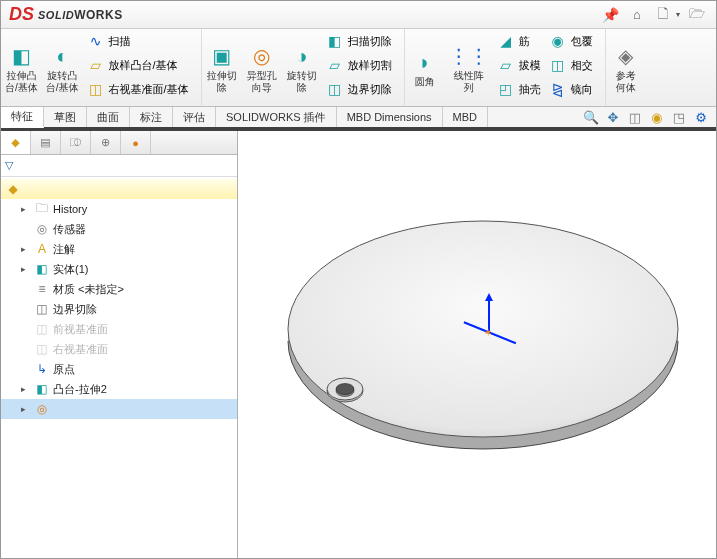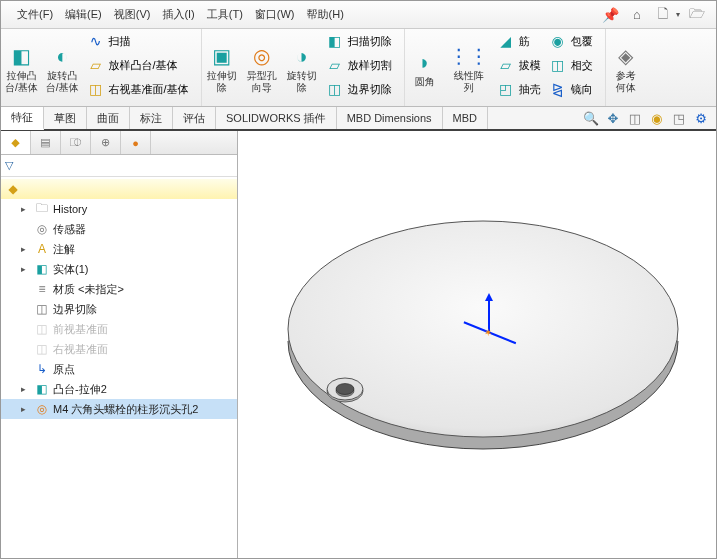--- a/index.html
+++ b/index.html
@@ -19,21 +19,21 @@
 .ribbon { height:78px; background:linear-gradient(#fcfcfc,#eee); display:flex; border-bottom:1px solid #bbb; overflow:hidden; }
 .ribbon-group { display:flex; flex-direction:column; padding:2px 4px; border-right:1px solid #ddd; }
 .big-btn { display:flex; flex-direction:column; align-items:center; justify-content:center; padding:2px 4px; min-width:40px; text-align:center; line-height:1.2; cursor:pointer; }
 .big-btn .ic { height:28px; display:flex; align-items:center; justify-content:center; font-size:20px; }
 .big-btn .lbl { font-size:10px; color:#333; }
 .small-btn { display:flex; align-items:center; gap:4px; padding:2px 4px; cursor:pointer; height:24px; }
 .small-btn .ic { width:18px; text-align:center; font-size:14px; }
 .vstack { display:flex; flex-direction:column; }
 .hstack { display:flex; }
 
-.tabstrip { height:24px; background:#f5f5f5; display:flex; align-items:stretch; border-bottom:2px solid #404040; }
+.tabstrip { height:24px; background:#f5f5f5; display:flex; align-items:stretch; border-bottom:4px solid #404040; }
 .tab { padding:4px 10px; border-right:1px solid #ccc; cursor:pointer; color:#333; display:flex; align-items:center; }
 .tab.active { background:#fff; border-bottom:2px solid #fff; margin-bottom:-1px; font-weight:normal; }
 .tabstrip-right { margin-left:auto; display:flex; align-items:center; gap:4px; padding-right:6px; }
 .tool-ic { width:18px; height:18px; display:flex; align-items:center; justify-content:center; font-size:13px; cursor:pointer; color:#3a7aa8; }
 
 .main { display:flex; height:calc(559px - 28px - 78px - 24px - 2px); position:relative; }
 .sidebar { width:237px; border-right:1px solid #b0b0b0; background:#fff; display:flex; flex-direction:column; }
 .side-tabs { height:24px; background:linear-gradient(#f8f8f8,#e8e8e8); display:flex; border-bottom:1px solid #bbb; }
 .side-tab { flex:none; width:30px; display:flex; align-items:center; justify-content:center; border-right:1px solid #ccc; cursor:pointer; font-size:14px; }
 .side-tab.active { background:#fff; }
@@ -62,28 +62,23 @@
 .axis-y { position:absolute; width:26px; height:2px; background:#0026ff; left:0; top:0; transform:rotate(-158deg); transform-origin:left center; }
 .star { position:absolute; left:-4px; top:-4px; color:#ff8c00; font-size:10px; }
 
 
 .c-teal{color:#1aa0a0}.c-blue{color:#1a5fc9}.c-orange{color:#e07b1a}.c-gold{color:#d4a017}.c-gray{color:#777}
 </style>
 </head>
 <body>
 
 <div class="menubar">
-  <div class="menu-items">
-    <div class="menu-item">文件(F)</div>
-    <div class="menu-item">编辑(E)</div>
-    <div class="menu-item">视图(V)</div>
-    <div class="menu-item">插入(I)</div>
-    <div class="menu-item">工具(T)</div>
-    <div class="menu-item">窗口(W)</div>
-    <div class="menu-item">帮助(H)</div>
+  <div class="logo">
+    <span class="logo-icon">DS</span>
+    <span class="logo-text"><span>SOLID</span>WORKS</span>
   </div>
   <div class="menu-right">
     <span class="pin-icon">📌</span>
     <span class="menu-ricon">⌂</span>
     <span class="menu-ricon">🗋</span>
     <span class="dropdown-caret">▾</span>
     <span class="menu-ricon">🗁</span>
   </div>
 </div>
 
@@ -285,21 +280,20 @@
           <span class="node-lbl">原点</span>
         </div>
       <div class="tree-row l1">
           <span class="tri">▸</span>
           <span class="node-ic c-teal">◧</span>
           <span class="node-lbl">凸台-拉伸2</span>
         </div>
       <div class="tree-row l1 selected">
           <span class="tri">▸</span>
           <span class="node-ic c-orange">◎</span>
-          <span class="node-lbl">M4 六角头螺栓的柱形沉头孔2</span>
         </div>
     </div>
   </div>
 
   <div class="viewport">
     <div class="disc-wrap">
       <svg class="disc" viewBox="0 0 420 260">
 
         <ellipse cx="210" cy="140" rx="195" ry="108" fill="#aaa"></ellipse>
 

